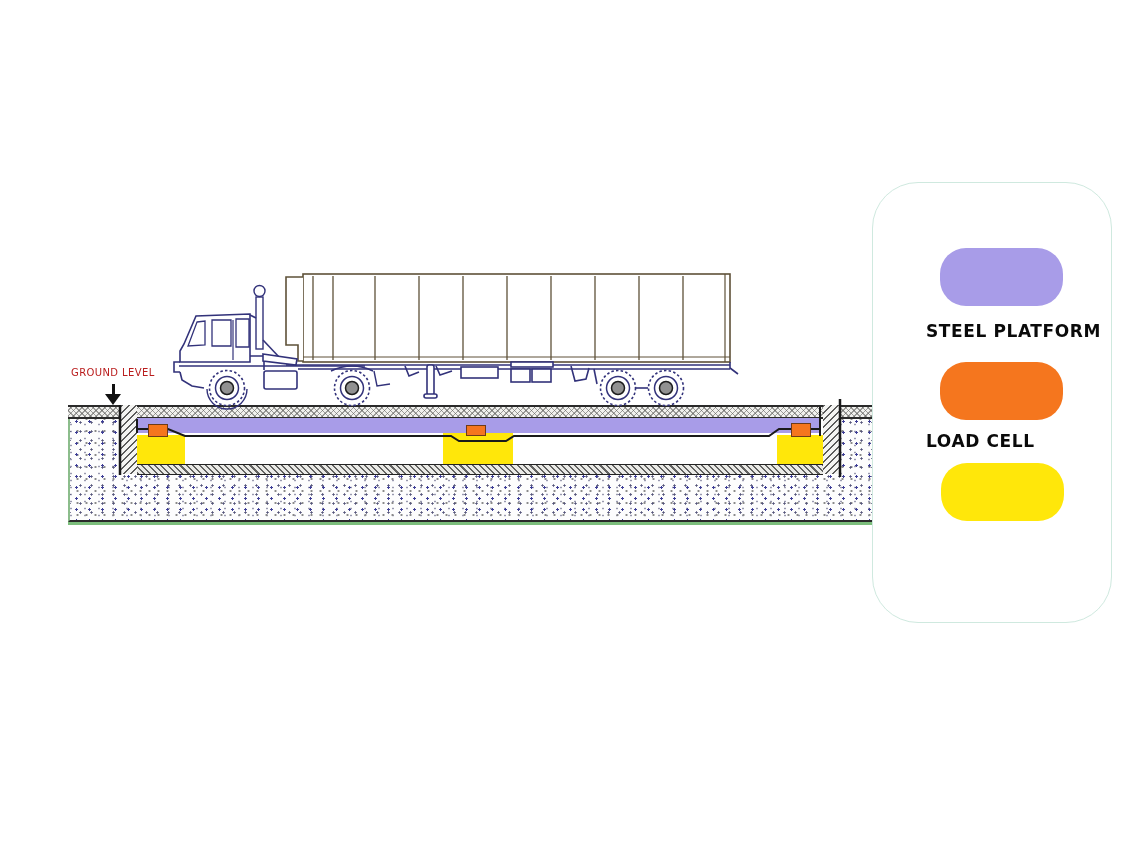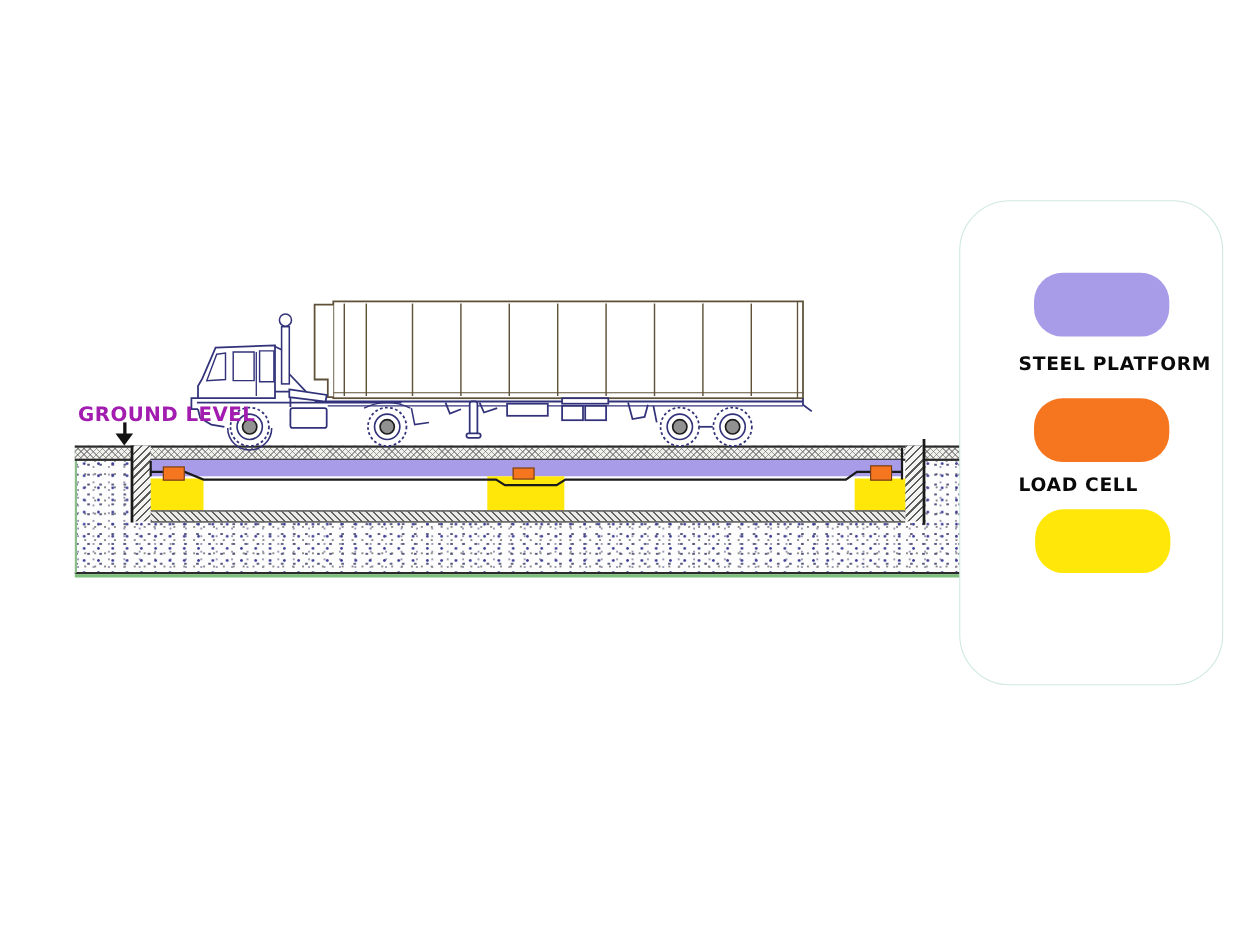--- a/index.html
+++ b/index.html
@@ -56,21 +56,21 @@
   .foundation.f-mid{left:443px;top:433px;width:70px;height:31px;}
   .foundation.f-right{left:777px;top:435px;width:48px;height:29px;}
   .load-cell{background:#f5761e;border:1px solid rgba(20,20,20,.6);box-sizing:border-box;}
   .load-cell.c-left{left:148px;top:424px;width:20px;height:13px;}
   .load-cell.c-mid{left:466px;top:425px;width:20px;height:11px;}
   .load-cell.c-right{left:791px;top:423px;width:20px;height:14px;}
 
   
   .gl-label{
     left:71px;top:367px;width:110px;
-    font-size:18px;font-weight:bold;color:#a21caf;letter-spacing:.4px;white-space:nowrap;
+    font-size:10px;font-weight:normal;color:#b91c1c;letter-spacing:.4px;white-space:nowrap;
   }
   .gl-arrow-shaft{left:112px;top:384px;width:3px;height:11px;background:#111;}
   .gl-arrow-head{
     left:105px;top:394px;width:0;height:0;
     border-left:8px solid transparent;border-right:8px solid transparent;
     border-top:11px solid #111;
   }
 
   
   .legend-panel{

